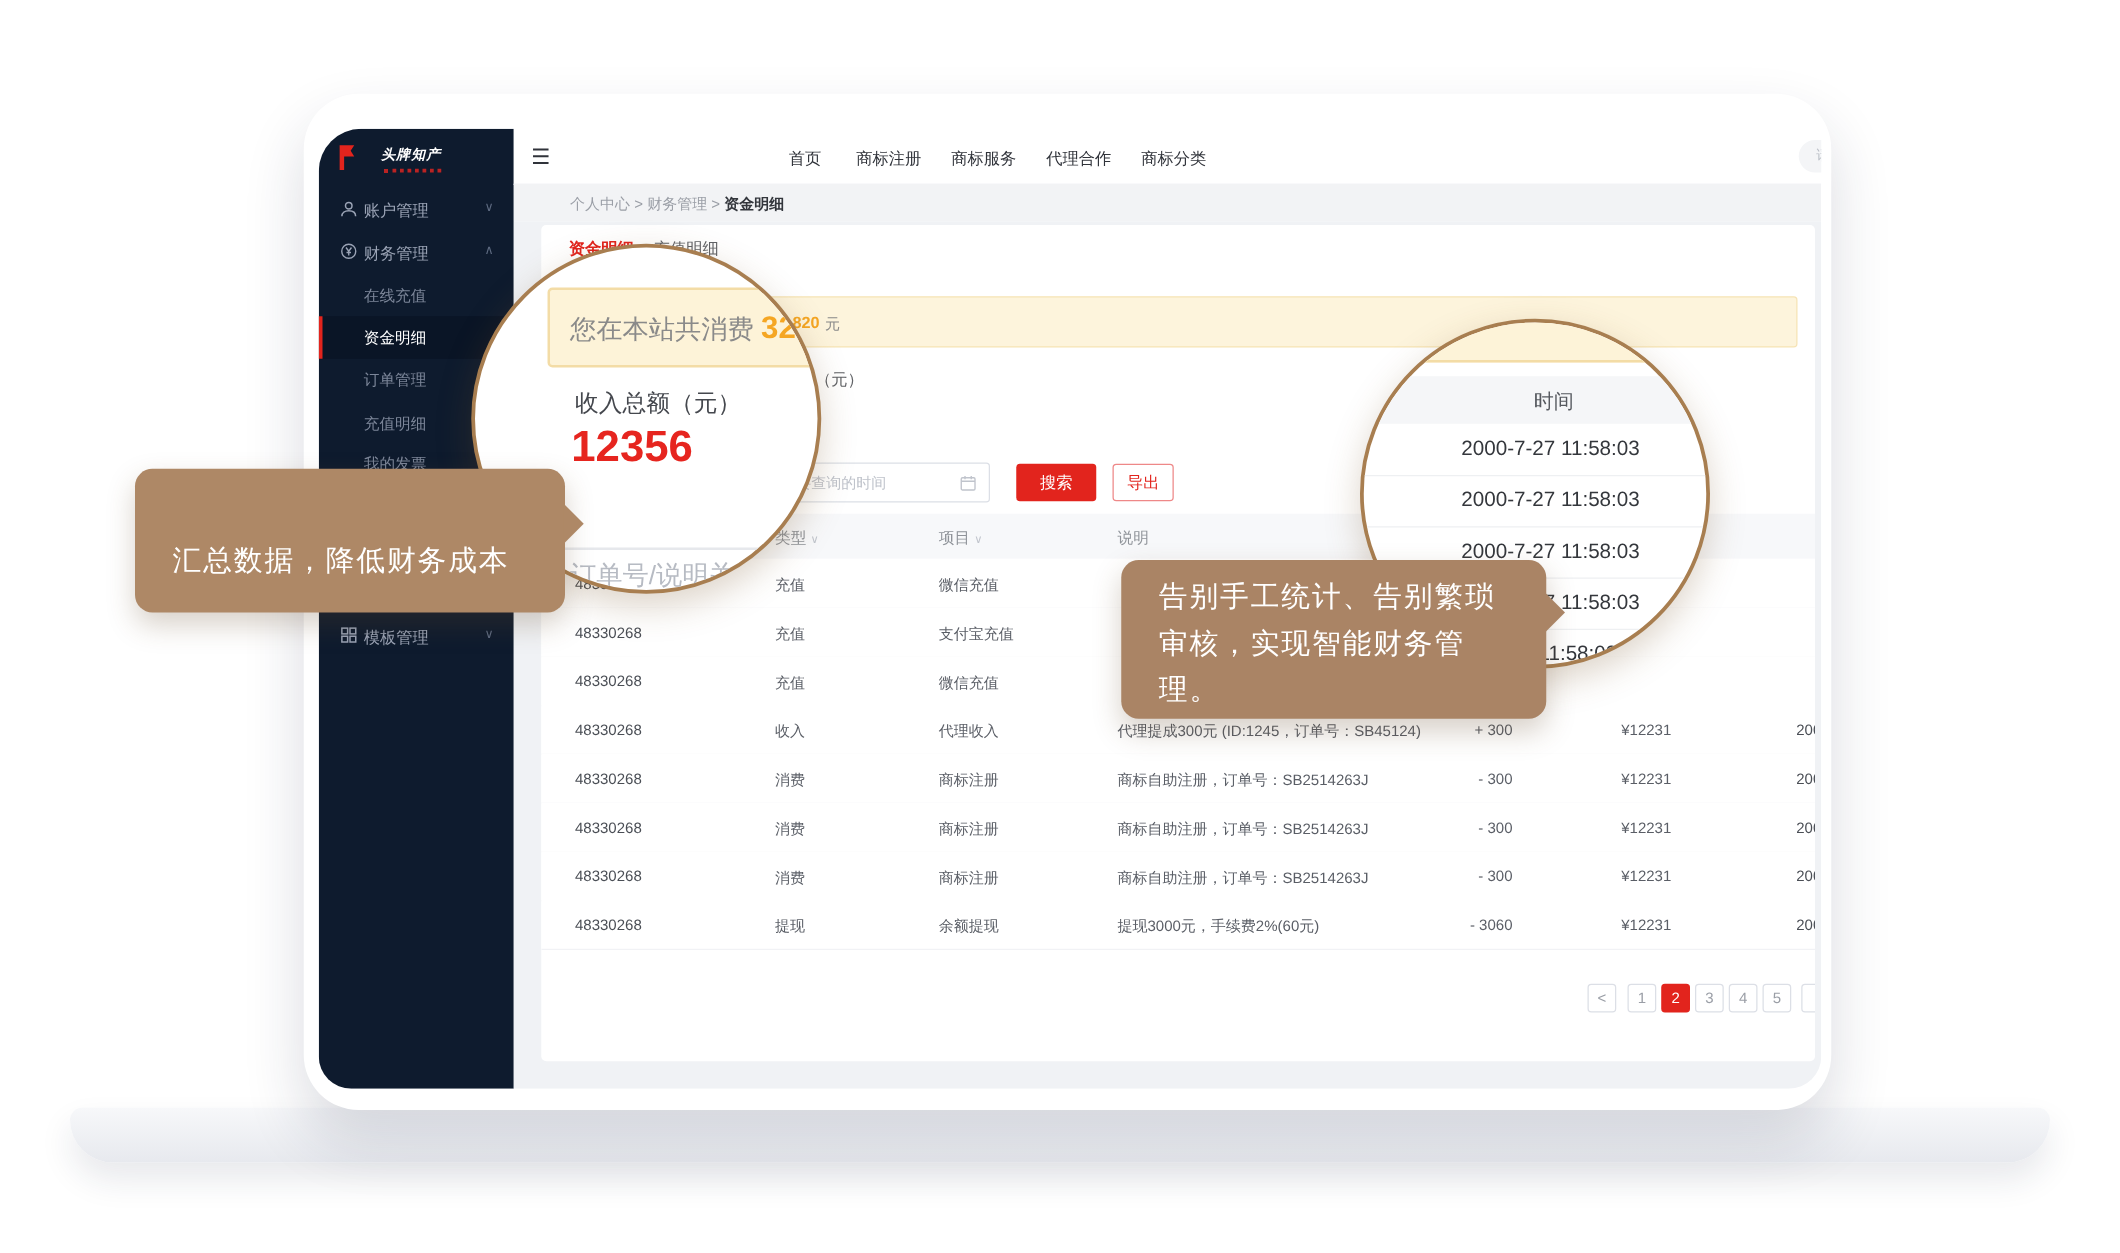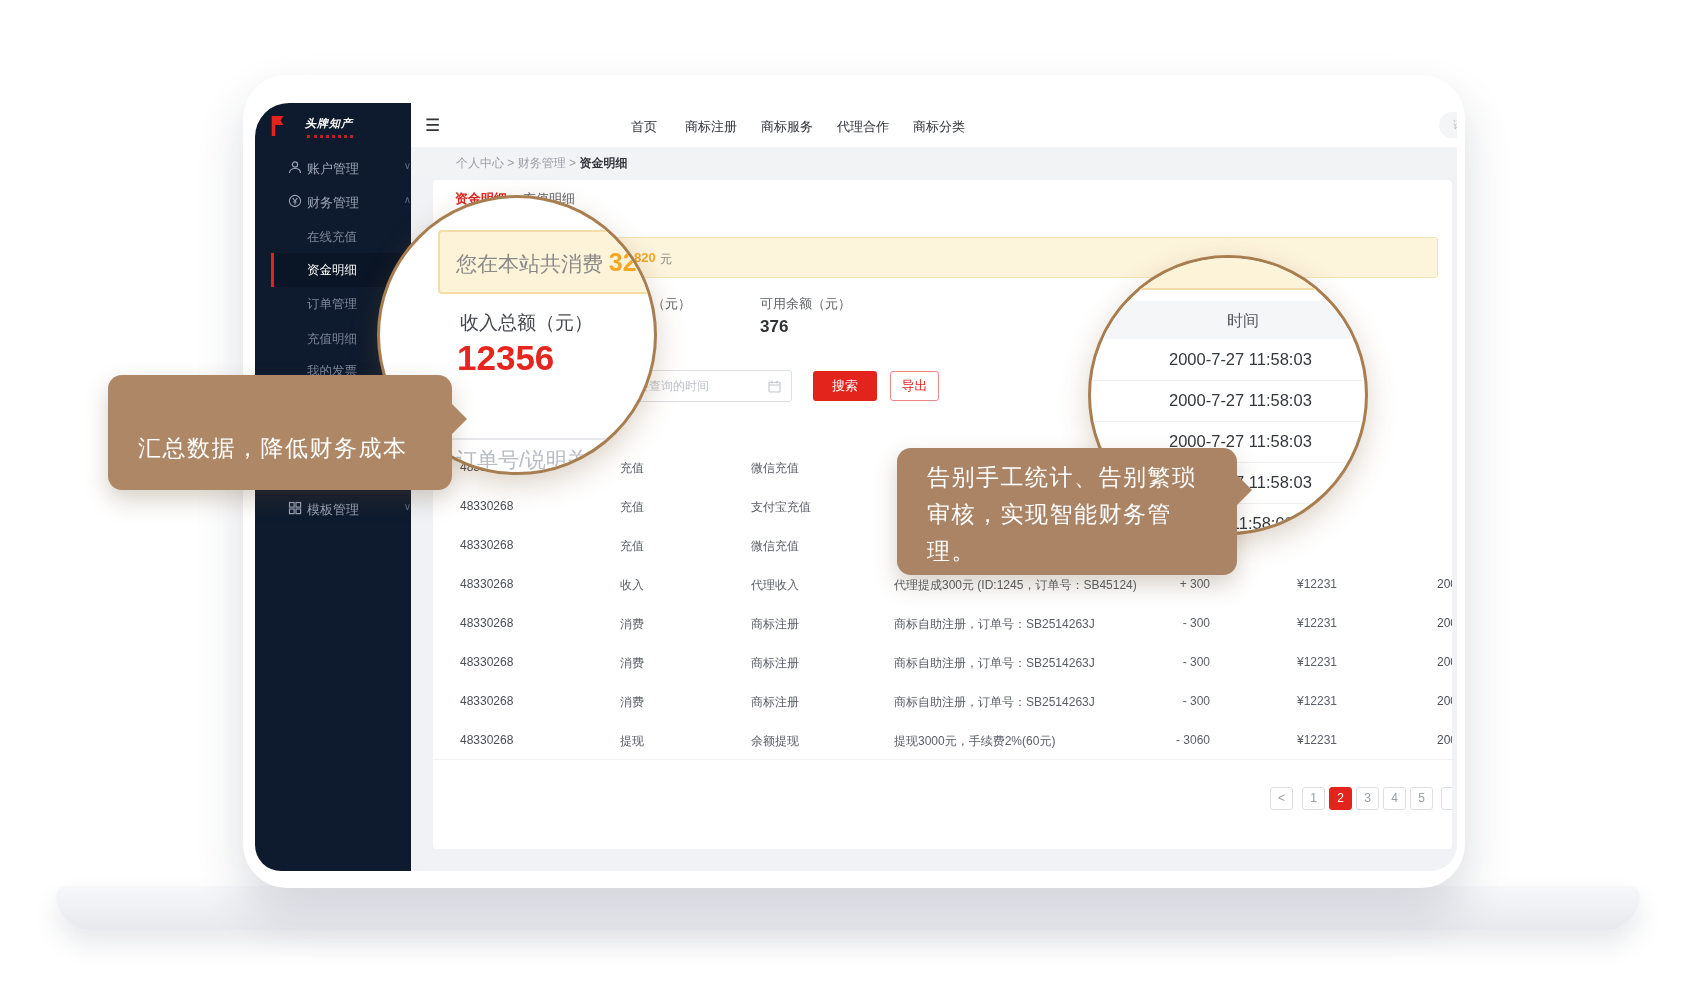--- a/index.html
+++ b/index.html
@@ -10,21 +10,21 @@
     background:linear-gradient(#f7f8fa,#e7e9ee);box-shadow:0 14px 26px rgba(30,40,70,.10);}
   .shell{left:243px;top:75px;width:1222px;height:813px;background:#fff;border-radius:44px;
     box-shadow:0 24px 48px rgba(30,40,70,.16);}
   .screen{left:255px;top:103px;width:1202px;height:768px;background:#fff;overflow:hidden;
     border-radius:34px 8px 26px 26px;}
   
   .sidebar{left:0;top:0;width:156px;height:768px;background:#0e1b2e;}
   .logo-row{left:14px;top:12px;width:130px;height:30px;}
   .logo-text{left:36px;top:1px;color:#fff;font-size:11px;font-weight:bold;font-style:italic;letter-spacing:1px;}
   .logo-sub{left:38px;top:20px;width:46px;border-bottom:3px dotted #d92521;opacity:.85;}
-  .s-item{left:16px;width:156px;height:34px;color:#9aa3b5;font-size:13px;}
+  .s-item{left:0;width:156px;height:34px;color:#9aa3b5;font-size:13px;}
   .s-item .lbl{position:absolute;left:36px;top:9px;}
   .s-item.sub{color:#7c8699;font-size:12.5px;}
   .s-item.active{color:#fff;background:#0a1526;}
   .s-item.active .redbar{position:absolute;left:0;top:0;width:3px;height:34px;background:#e2241d;}
   .s-item .chev{position:absolute;right:16px;top:9px;font-size:10px;color:#5d6a80;}
   .s-item svg{position:absolute;left:17px;top:9px;}
   
   .topnav{left:156px;top:0;width:1046px;height:44px;background:#fff;border-bottom:1px solid #eef0f3;}
   .nav-item{top:15px;color:#30333a;font-size:13px;white-space:nowrap;}
   .hamburger{left:14px;top:12px;font-size:17px;color:#30333a;}
@@ -175,36 +175,41 @@
       </div>
 
       <div class="abs stat" style="left:16px;top:115px;width:140px;height:50px;">
         <span class="slabel">收入总额（元）</span>
         <span class="sval red">12356</span>
       </div>
       <div class="abs stat" style="left:167px;top:115px;width:140px;height:50px;">
         <span class="slabel">消费总额（元）</span>
         <span class="sval"></span>
       </div>
-      <div class="abs stat" style="left:327px;top:115px;width:140px;height:50px;">
-        <span class="slabel">可用余额（元）</span>
-        <span class="sval">376</span>
-      </div>
 
       <div class="abs inputbox" style="left:16px;top:190px;width:121px;">订单号/说明关键字</div>
       <div class="abs inputbox" style="left:145px;top:190px;width:214px;">
         <span>请输入你要查询的时间</span>
         <svg style="position:absolute;right:10px;top:9px;" width="13" height="13" viewBox="0 0 13 13" fill="none" stroke="#c0c4cc" stroke-width="1.1">
             <rect x="1" y="2.2" width="11" height="9.8" rx="1"></rect>
             <path d="M1 5 h11 M4 .8 v2.6 M9 .8 v2.6"></path>
           </svg>
       </div>
       <div class="abs btn-red" style="left:380px;top:191px;width:64px;">搜索</div>
       <div class="abs btn-outline" style="left:457px;top:191px;width:49px;">导出</div>
 
+      <div class="abs thead">
+        <span class="th" style="left:27px;">订单号</span>
+        <span class="th" style="left:187px;"><span>类型</span> <span class="caret">∨</span></span>
+        <span class="th" style="left:318px;"><span>项目</span> <span class="caret">∨</span></span>
+        <span class="th" style="left:461px;">说明</span>
+        <span class="th" style="left:700px;"></span>
+        <span class="th" style="left:864px;"></span>
+        <span class="th" style="left:1004px;"></span>
+      </div>
 
       <div class="trow" style="top:267px;">
         <span class="td num" style="left:27px;">48330268</span>
         <span class="td" style="left:187px;">充值</span>
         <span class="td" style="left:318px;">微信充值</span>
         <span class="td" style="left:461px;"></span>
         <span class="td right" style="left:680px;width:97px;"></span>
         <span class="td" style="left:864px;"></span>
         <span class="td num" style="left:1004px;"></span>
       </div>

